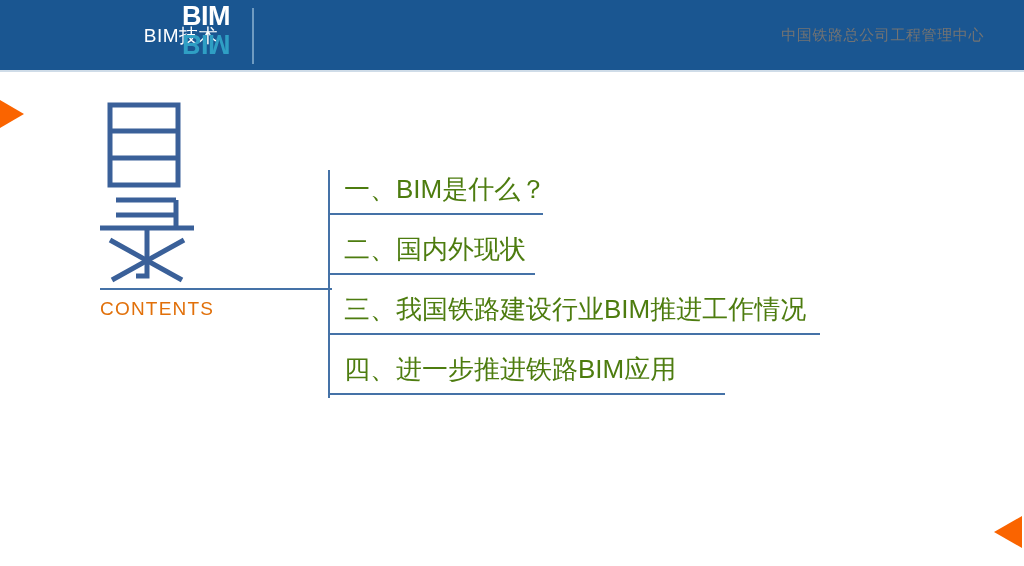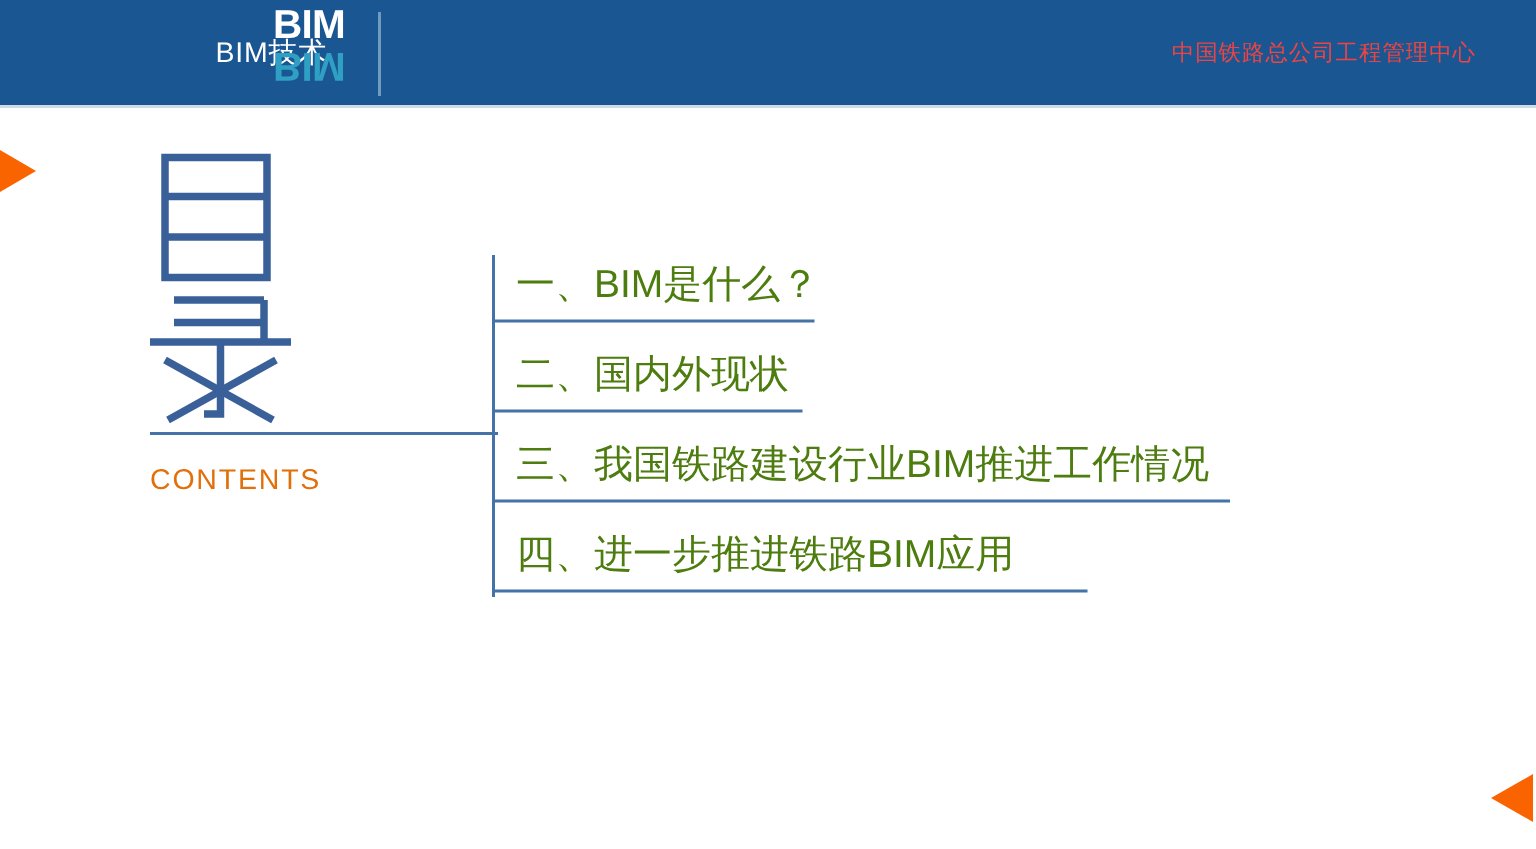--- a/index.html
+++ b/index.html
@@ -101,21 +101,21 @@
     font-family: "Liberation Sans", "DejaVu Sans", sans-serif;
   }
 
   .header-right {
     position: absolute;
     right: 40px;
     top: 0;
     height: 70px;
     display: flex;
     align-items: center;
-    color: #ef4444;
+    color: #737373;
     font-size: 15px;
     letter-spacing: 0.6px;
     white-space: nowrap;
   }
 
   
   .tri-left {
     position: absolute;
     left: 0px;
     top: 100px;
@@ -155,21 +155,21 @@
     position: absolute;
     left: 4px;
     top: 188px;
     width: 232px;
     height: 2px;
     background: #4572a7;
   }
   .contents-label {
     position: absolute;
     left: 4px;
-    top: 210px;
+    top: 198px;
     font-size: 19px;
     color: #e1700a;
     letter-spacing: 1.2px;
     font-family: "Liberation Sans", "DejaVu Sans", sans-serif;
   }
 
   
   .menu {
     position: absolute;
     left: 328px;

